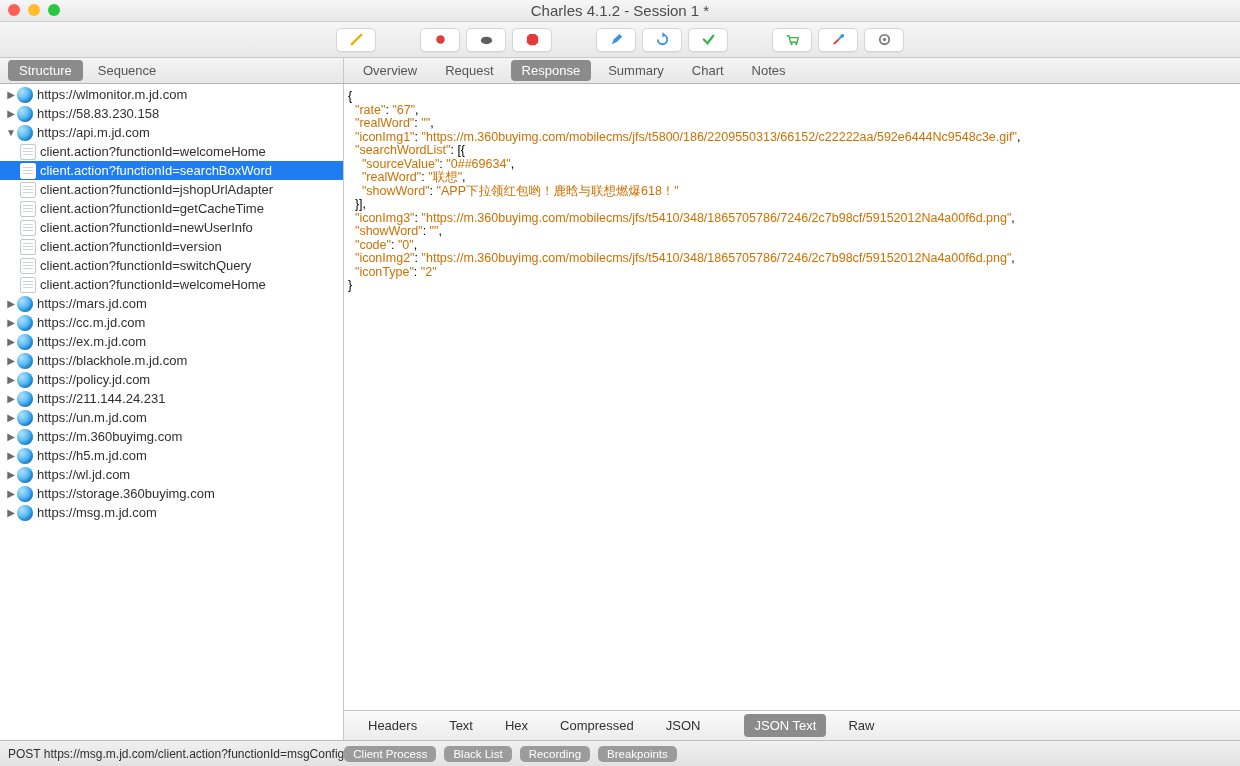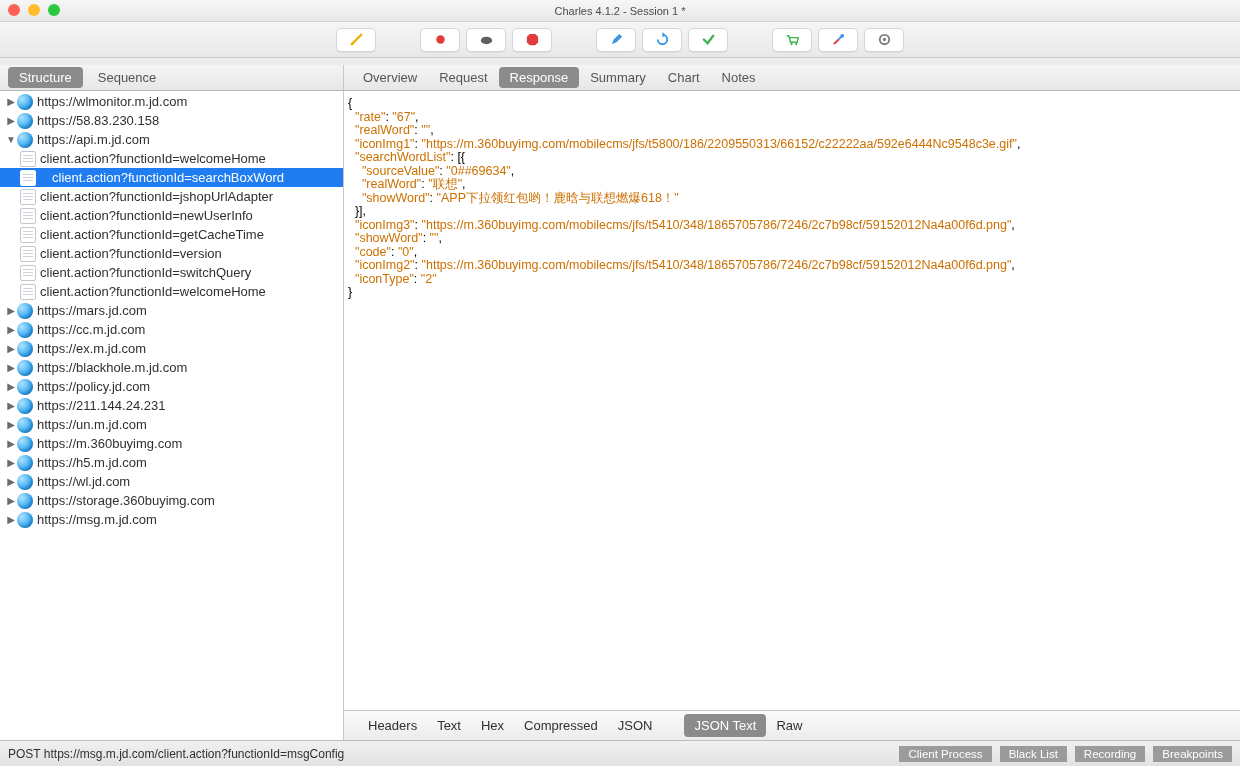--- a/index.html
+++ b/index.html
@@ -3,66 +3,66 @@
 <meta charset="utf-8">
 <style>
 * { margin: 0; padding: 0; box-sizing: border-box; font-family: -apple-system, "Helvetica Neue", Arial, sans-serif; }
 body { width: 1240px; height: 766px; background: #ececec; display: flex; flex-direction: column; font-size: 13px; color: #303030; }
 
 
 .titlebar { height: 22px; display: flex; align-items: center; justify-content: center; position: relative; background: linear-gradient(#f6f6f6,#e8e8e8); border-bottom:1px solid #d0d0d0; }
 .traffic { position: absolute; left: 8px; top: 4px; display: flex; gap: 8px; }
 .dot { width: 12px; height: 12px; border-radius: 50%; }
 .dot.red { background: #ff5f57; } .dot.yel { background: #ffbd2e; } .dot.grn { background: #28c940; }
-.title { font-size: 11px; color: #4b4b4b; }
+.title { font-size: 15px; color: #4b4b4b; }
 
 
 .toolbar { height: 36px; display:flex; align-items:center; justify-content:center; gap:8px; background: linear-gradient(#f6f6f6,#e8e8e8); border-bottom:1px solid #c8c8c8; }
 .tgroup { display:flex; gap:6px; }
 .tbtn { width:40px; height:24px; background:#fff; border:1px solid #d5d5d5; border-radius:5px; display:flex; align-items:center; justify-content:center; font-size:13px; cursor:pointer; box-shadow:0 1px 0 rgba(0,0,0,0.05);}
 .tbtn svg { width:15px; height:15px; }
 .gap { width:28px; }
 
 
-.viewtabs-row { height: 26px; display:flex; border-bottom:1px solid #b6b6b6;margin-top:7px; }
+.viewtabs-row { height: 26px; display:flex; border-bottom:1px solid #b6b6b6; }
 .left-tabs { width: 344px; display:flex; align-items:center; padding-left:8px; gap:4px; background:linear-gradient(#f4f4f4,#e7e7e7); border-right:1px solid #c8c8c8;}
-.right-tabs { flex:1; display:flex; align-items:center; padding-left:8px; background:linear-gradient(#f4f4f4,#e7e7e7);}
+.right-tabs { flex:1; display:flex; align-items:center; padding-left:8px; gap:6px; background:linear-gradient(#f4f4f4,#e7e7e7);}
 .tab { padding:3px 11px; border-radius:4px; color:#555; cursor:pointer; font-size:13px;}
 .tab.active { background:#8b8b8b; color:#fff; }
 
 
 .main { flex:1; display:flex; min-height:0; }
 .sidebar { width:344px; background:#fff; border-right:1px solid #c8c8c8; overflow:auto; padding-top:1px;}
 .content { flex:1; display:flex; flex-direction:column; background:#fff; min-width:0;}
 
 
 .node { display:flex; align-items:center; height:19px; padding-left:6px; cursor:pointer; white-space:nowrap;}
 .node .disclosure { width:10px; text-align:center; color:#6b6b6b; font-size:10px; margin-right:1px;}
 .node .globe, .node .file { width:16px; height:16px; margin-right:4px; flex:none; }
 .globe { background: radial-gradient(circle at 30% 30%, #aee1ff, #3daef2 60%, #1878c4); border-radius:50%; box-shadow: inset -2px -2px 3px rgba(0,70,140,.35);}
 .file  { background:#fff; border:1px solid #c2c8d0; border-radius:2px; position:relative; }
 .file::after{content:"";position:absolute;left:2px;top:3px;right:2px;height:1px;background:#cfd4da;box-shadow:0 3px 0 #cfd4da,0 6px 0 #cfd4da;}
 .node.child { padding-left:20px; }
-.node.selected { background:#1f7df1; color:#fff;gap:12px;}
+.node.selected { background:#1f7df1; color:#fff;}
 .node.selected .file{border-color:#fff;}
 
 
 .json { flex:1; padding:6px 4px; font-family: Menlo, Consolas, monospace; font-size:12.5px; line-height:1.08; color:#000; overflow:auto;}
 .json .k{color:#cc7000;} .json .v{color:#cc7000;} .json .p{color:#000;}
 .json .line{white-space:pre;}
 
 
-.bottomtabs { height:30px; border-top:1px solid #c6c6c6; display:flex; align-items:center; gap:0; padding:0 14px; background:linear-gradient(#fafafa,#ececec); }
+.bottomtabs { height:30px; border-top:1px solid #c6c6c6; display:flex; align-items:center; gap:12px; padding:0 14px; background:linear-gradient(#fafafa,#ececec); }
 .btab { padding:4px 10px; border-radius:4px; color:#303030; cursor:pointer; }
 .btab.active { background:#8b8b8b; color:#fff;margin-left:22px; }
 
 
-.statusbar { height:26px; border-top:1px solid #bdbdbd; display:flex; align-items:center; justify-content:space-between; padding:0 8px; background:linear-gradient(#f0f0f0,#e2e2e2); font-size:12px; color:#303030;}
+.statusbar { height:26px; border-top:1px solid #bdbdbd; display:flex; align-items:center; justify-content:flex-start; padding:0 8px; background:linear-gradient(#f0f0f0,#e2e2e2); font-size:12px; color:#303030;}
 .statusbar .right { display:flex; gap:8px; }
-.pill { background:#9b9b9b; color:#fff; padding:2px 9px; border-radius:0; font-size:11.5px; cursor:pointer;}
+.pill { background:#9b9b9b; color:#fff; padding:2px 9px; border-radius:5px; font-size:11.5px; cursor:pointer;}
 
 </style>
 </head>
 <body>
 
 <div class="titlebar">
   <div class="traffic">
     <div class="dot red"></div>
     <div class="dot yel"></div>
     <div class="dot grn"></div>
@@ -181,25 +181,25 @@
       <div class="node child selected">
         <span class="file"></span>
         <span>client.action?functionId=searchBoxWord</span>
       </div>
       <div class="node child">
         <span class="file"></span>
         <span>client.action?functionId=jshopUrlAdapter</span>
       </div>
       <div class="node child">
         <span class="file"></span>
+        <span>client.action?functionId=getCacheTime</span>
+      </div>
+      <div class="node child">
+        <span class="file"></span>
         <span>client.action?functionId=newUserInfo</span>
-      </div>
-      <div class="node child">
-        <span class="file"></span>
-        <span>client.action?functionId=getCacheTime</span>
       </div>
       <div class="node child">
         <span class="file"></span>
         <span>client.action?functionId=version</span>
       </div>
       <div class="node child">
         <span class="file"></span>
         <span>client.action?functionId=switchQuery</span>
       </div>
       <div class="node child">

